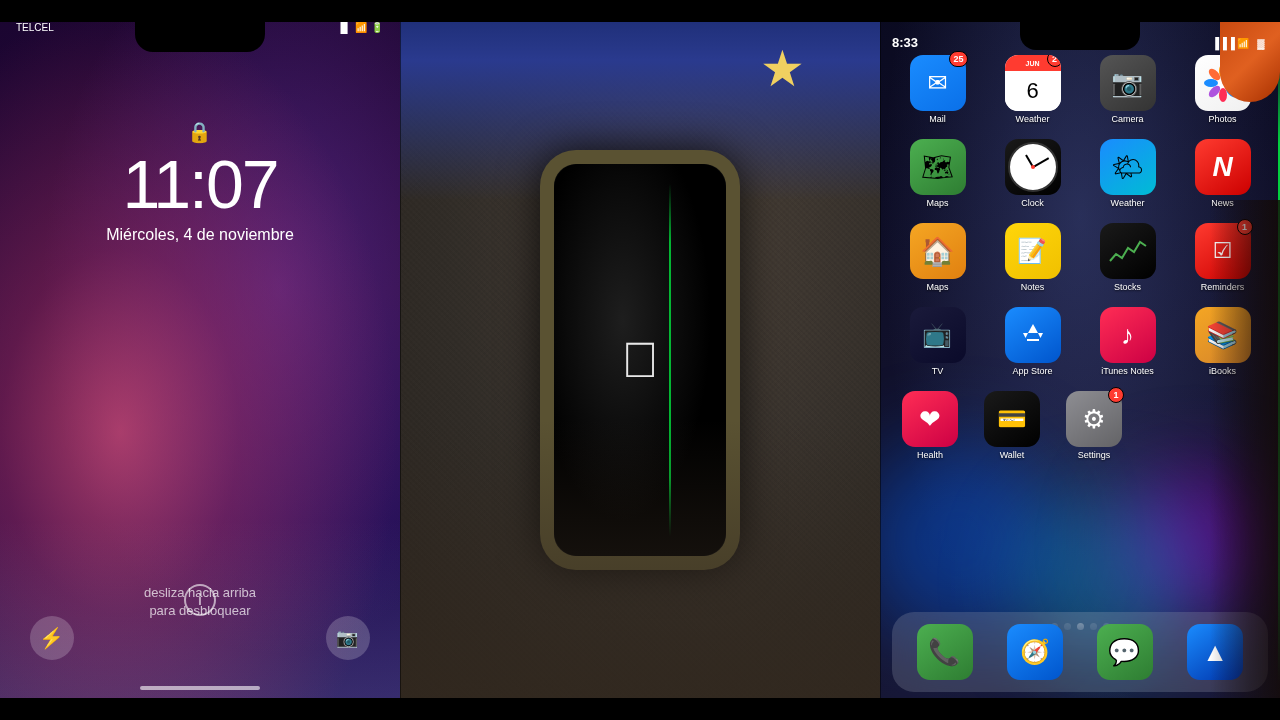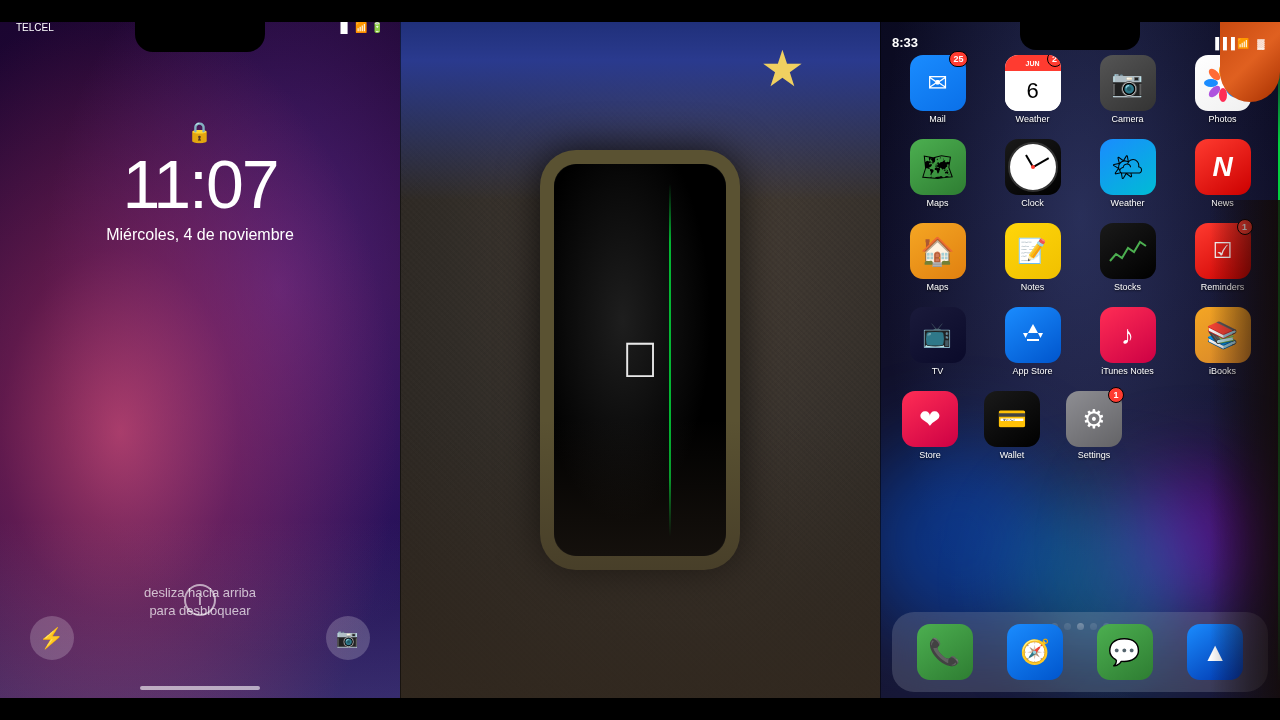--- a/index.html
+++ b/index.html
@@ -931,21 +931,21 @@
           </div>
           <span class="app-label">iBooks</span>
         </div>
       </div>
 
       <div class="home-row" style="justify-content:flex-start;padding-left:4px;gap:10px;">
         <div class="app-icon">
           <div class="app-icon-img icon-health">
             <span class="health-heart">❤</span>
           </div>
-          <span class="app-label">Store</span>
+          <span class="app-label">Health</span>
         </div>
         <div class="app-icon">
           <div class="app-icon-img icon-wallet">
             <span class="wallet-icon-inner">💳</span>
           </div>
           <span class="app-label">Wallet</span>
         </div>
         <div class="app-icon">
           <div class="app-icon-img icon-settings">
             <span class="settings-gear">⚙</span>

